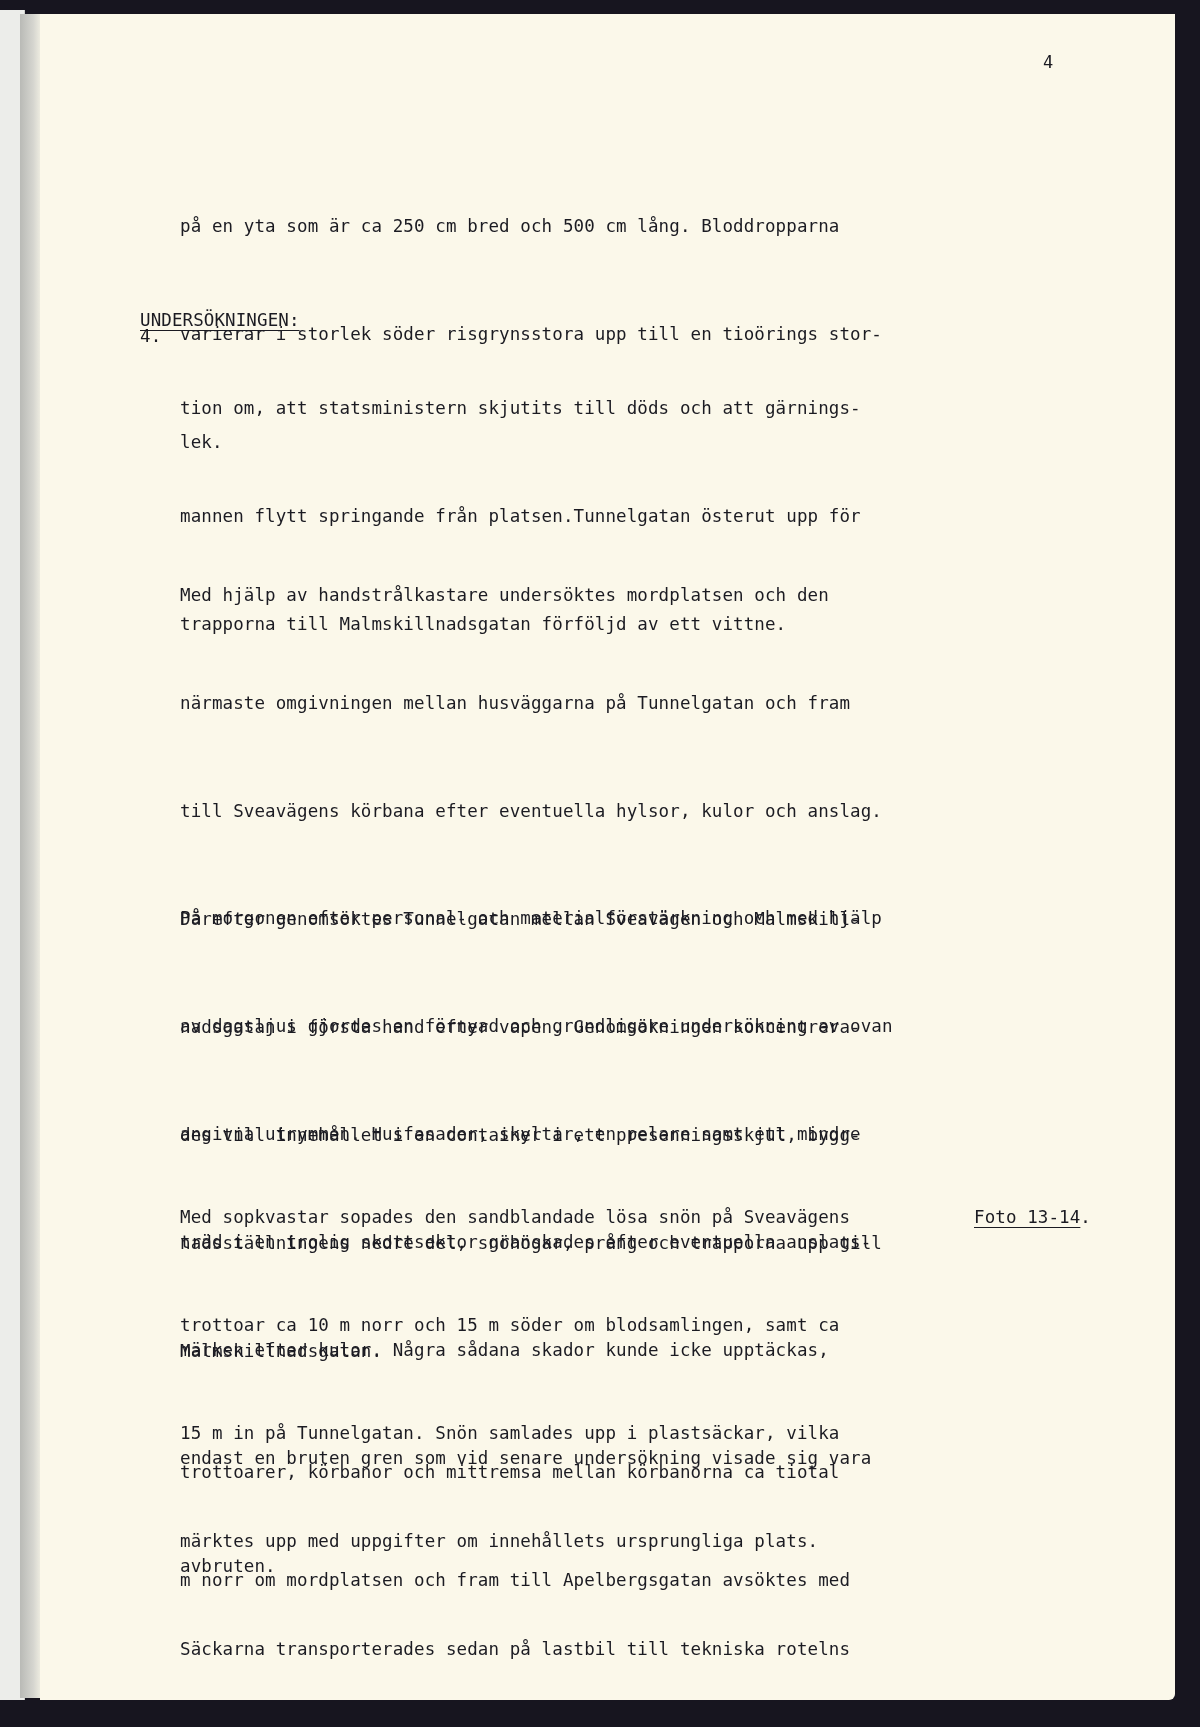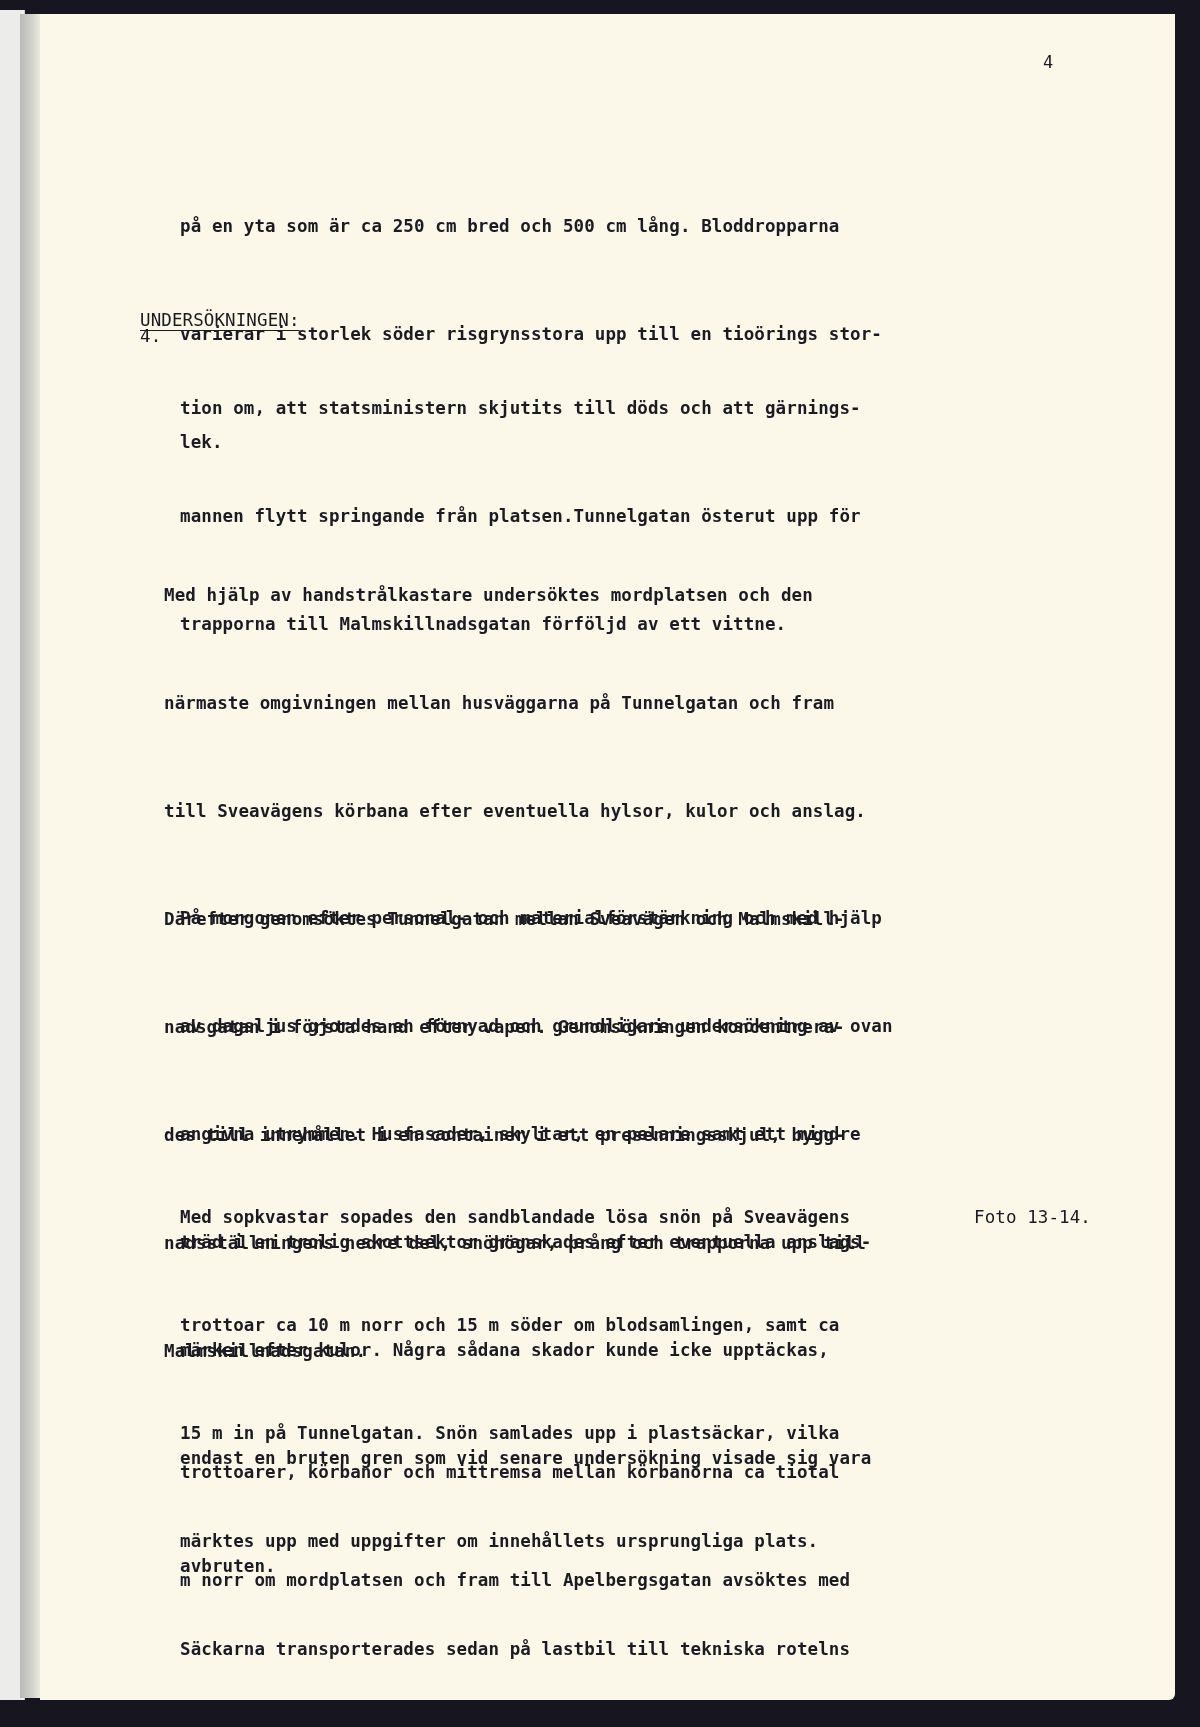--- a/index.html
+++ b/index.html
@@ -54,40 +54,40 @@
     .page-number {
       position: absolute;
       left: 1043px;
       top: 52px;
       font-size: 17px;
       line-height: 20px;
     }
     .para-line {
       display: block;
       height: 36px;
-      font-weight: bold;
     }
     .p1 { left: 180px; top: 136px; }
     .heading {
       left: 140px;
       top: 282px;
       text-decoration: underline;
       text-underline-offset: 4px;
       margin-top: 20px;
     }
     .item-num { left: 140px; top: 318px; }
     .p2 { left: 180px; top: 318px; }
-    .p3 { left: 164px; top: 505px; }
+    .p3 { left: 180px; top: 505px; }
     .p4 { left: 180px; top: 828px; }
     .p5 { left: 180px; top: 1127px; }
     .margin-ref {
       left: 974px;
       top: 1199px;
     }
     .margin-ref .ref-text {
+      text-decoration: underline;
       text-underline-offset: 4px;
     }
     .p6 { left: 180px; top: 1382px; }
   </style>
 </head>
 <body>
 
 <div class="scan">
   <div class="under-page"></div>
   <div class="page-shadow"></div>

